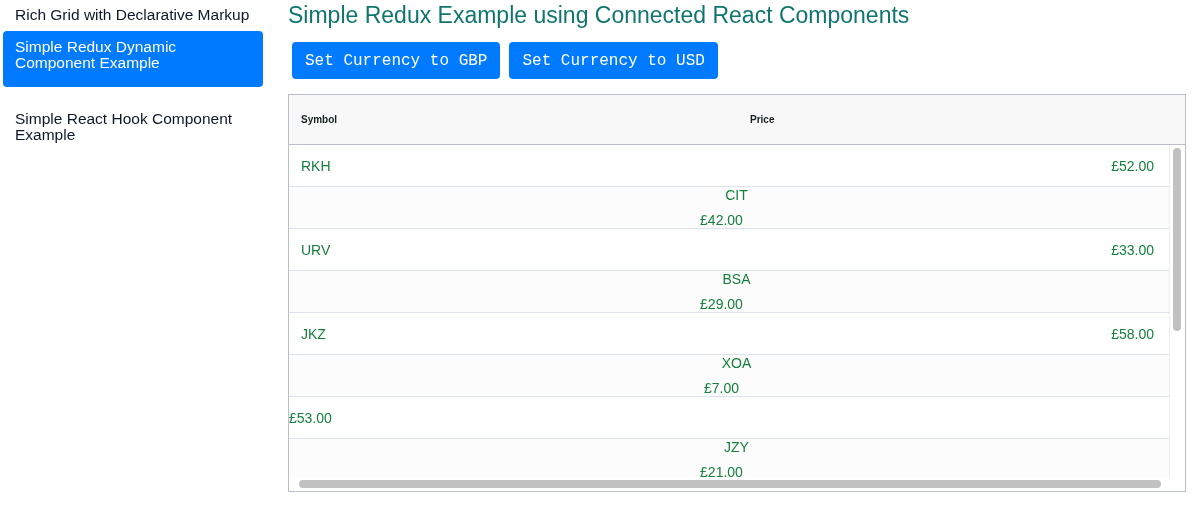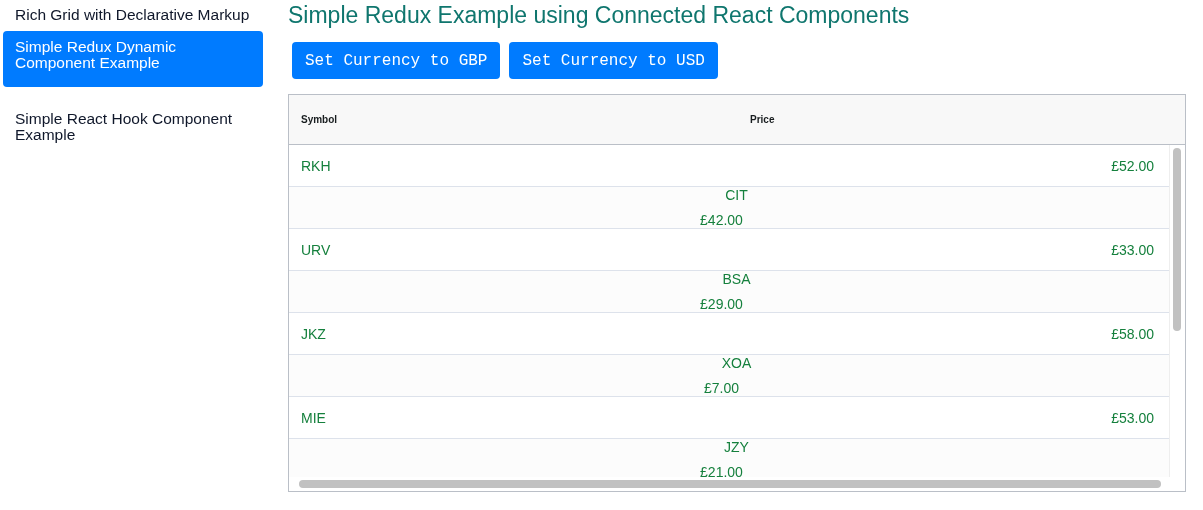--- a/index.html
+++ b/index.html
@@ -73,21 +73,20 @@
         </div>
       <div class="grow">
           <span class="sym">JKZ</span>
           <span class="price">£58.00</span>
         </div>
       <div class="grow odd">
           <span class="sym">XOA</span>
           <span class="price">£7.00</span>
         </div>
       <div class="grow">
-          <span class="sym">MIE</span>
           <span class="price">£53.00</span>
         </div>
       <div class="grow odd">
           <span class="sym">JZY</span>
           <span class="price">£21.00</span>
         </div>
       <div class="vscroll">
           <div class="vthumb"></div>
         </div>
     </div>

